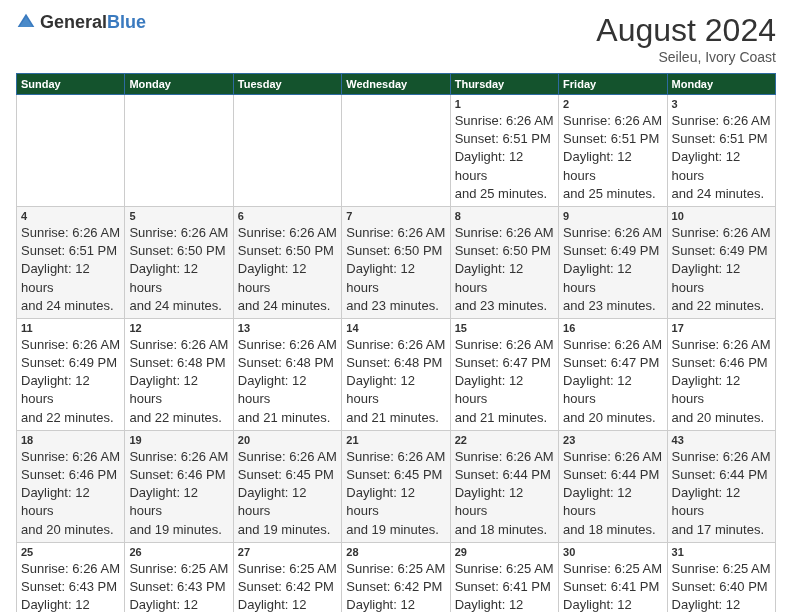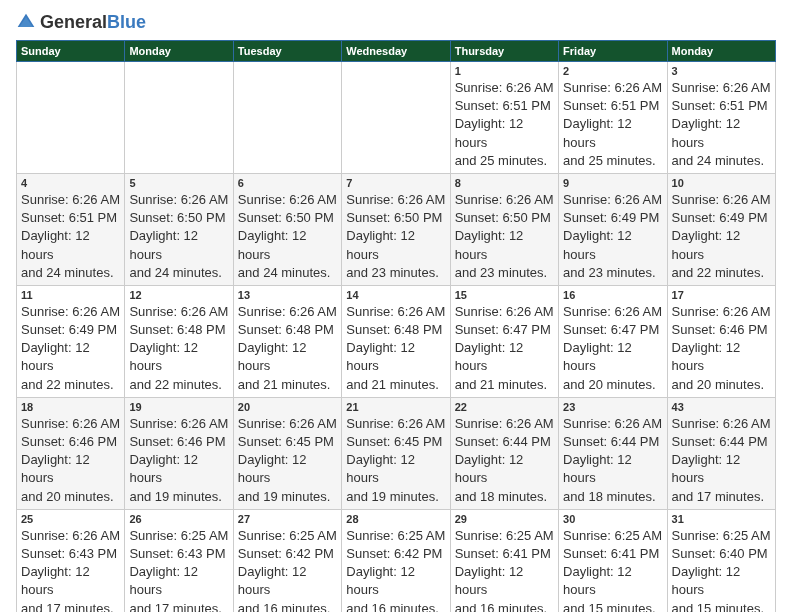--- a/index.html
+++ b/index.html
@@ -97,20 +97,24 @@
   <div class="header">
     <div class="logo">
       <svg class="logo-icon" viewBox="0 0 24 24">
         <polygon points="12,2 22,18 2,18" fill="#3a7abf"></polygon>
         <polygon points="12,6 20,18 4,18" fill="#5a9ad4" opacity="0.5"></polygon>
       </svg>
       <span class="logo-text">
         <span class="logo-general">General</span><span class="logo-blue">Blue</span>
       </span>
     </div>
+    <div class="title-block">
+      <div class="month-year">August 2024</div>
+      <div class="location">Seileu, Ivory Coast</div>
+    </div>
   </div>
 
   <table>
     <thead>
       <tr>
       <th>Sunday</th>
           <th>Monday</th>
           <th>Tuesday</th>
           <th>Wednesday</th>
           <th>Thursday</th>

